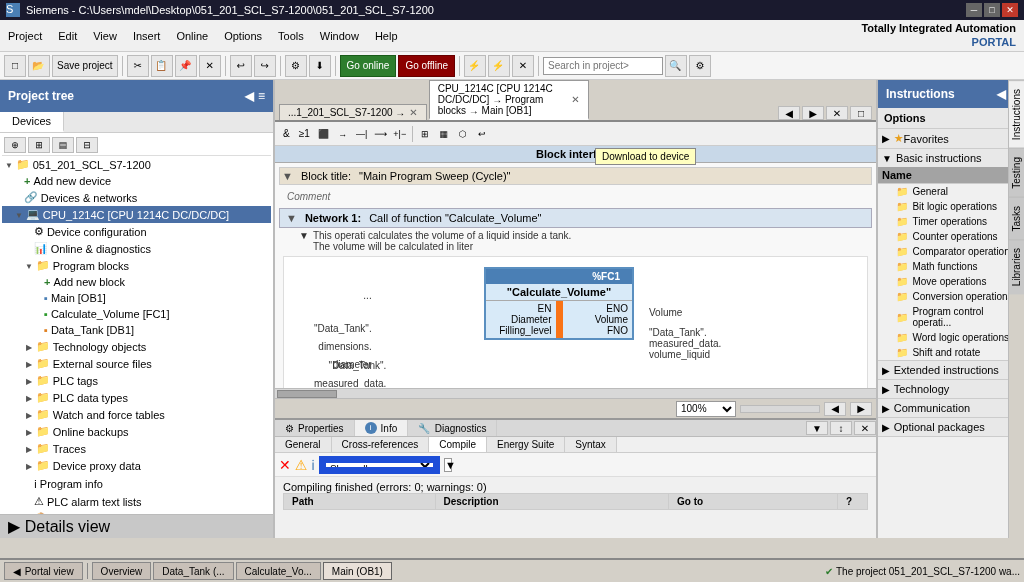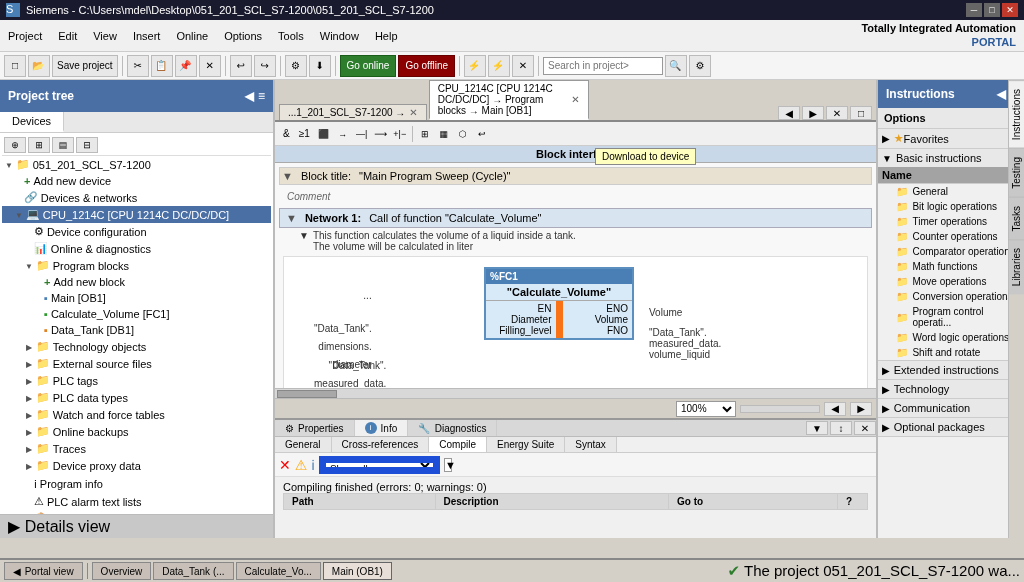--- a/index.html
+++ b/index.html
@@ -63,21 +63,21 @@
     .editor-area { flex: 1; background: #f8f8f8; overflow: hidden; position: relative; display: flex; flex-direction: column; }
     .editor-scroll { flex: 1; overflow: auto; padding: 4px; }
     
     
     .block-title-row { display: flex; align-items: center; gap: 8px; margin-bottom: 4px; padding: 2px; background: #e8e0d0; border: 1px solid #ccc; }
     .block-collapse { color: #555; cursor: pointer; }
     .comment-area { padding: 2px 8px; font-style: italic; color: #666; font-size: 10px; }
     
     .network-header { display: flex; align-items: center; gap: 8px; background: #d8e4f0; border: 1px solid #aab; padding: 3px 6px; margin: 4px 0 2px 0; }
     .fc-block { background: #d8eaf8; border: 2px solid #5a8fc0; width: 150px; margin: 0 auto; }
-    .fc-title-bar { background: #4a7fb5; color: white; text-align: left; padding: 2px 4px; font-size: 10px; font-weight: bold; }
+    .fc-title-bar { background: #4a7fb5; color: white; text-align: right; padding: 2px 12px; font-size: 10px; font-weight: bold; }
     .fc-name { text-align: center; padding: 2px; font-size: 11px; font-weight: bold; }
     
     
     .status-bar { background: #d4d0c8; height: 20px; display: flex; align-items: center; border-top: 1px solid #bbb; font-size: 10px; padding: 0 4px; gap: 4px; }
     .zoom-select { width: 60px; height: 16px; font-size: 10px; background: white; border: 1px solid #999; }
     
     
     .bottom-panel { height: 120px; background: #f0f0f0; border-top: 2px solid #999; display: flex; flex-direction: column; }
     .bottom-tabs { display: flex; background: #d8d8d8; border-bottom: 1px solid #bbb; }
     .bottom-tab { padding: 2px 10px; font-size: 10px; cursor: pointer; border-right: 1px solid #ccc; display: flex; align-items: center; gap: 4px; }
@@ -104,21 +104,21 @@
     
     .vertical-tabs { position: absolute; right: 0; top: 0; bottom: 0; width: 16px; background: #d4d0c8; border-left: 1px solid #bbb; display: flex; flex-direction: column; justify-content: flex-start; }
     .v-tab { writing-mode: vertical-rl; text-orientation: mixed; transform: rotate(180deg); padding: 8px 2px; font-size: 10px; cursor: pointer; background: #c8c8c8; border-bottom: 1px solid #bbb; }
     .v-tab.active { background: #f0f0f0; }
     
     
     .taskbar { position: fixed; bottom: 0; left: 0; right: 0; height: 24px; background: #d4d0c8; border-top: 2px solid #888; display: flex; align-items: center; gap: 2px; padding: 0 4px; }
     .taskbar-btn { height: 18px; padding: 0 8px; background: #c8c0b8; border: 1px solid #888; font-size: 10px; cursor: pointer; display: flex; align-items: center; gap: 4px; }
     .taskbar-btn.active { background: #e8e0d8; border-color: #666; }
     .taskbar-sep { width: 1px; height: 16px; background: #888; margin: 0 2px; }
-    .taskbar-right { margin-left: auto; font-size: 15px; }
+    .taskbar-right { margin-left: auto; font-size: 10px; }
     .icon-expand::before { content: "▶"; font-size: 8px; }
     .icon-collapse::before { content: "▼"; font-size: 8px; }
     
     select { font-size: 10px; }
     
     .name-header { font-size: 11px; font-weight: bold; padding: 2px 4px; border-bottom: 1px solid #ccc; background: #a3a3a3; }
   </style>
 </head>
 <body>
 
@@ -402,21 +402,21 @@
 
           <div class="network-header">
             <span class="block-collapse">▼</span>
             <span style="font-weight:bold;font-size:11px;">Network 1:</span>
             <span style="font-size:11px;">Call of function "Calculate_Volume"</span>
           </div>
 
           <div style="margin: 2px 20px; font-size: 10px; color: #333; display:flex; align-items:flex-start; gap:4px;">
             <span style="color:#333;">▼</span>
             <div>
-              <div>This function calculates the volume of a liquid inside a tank.</div>
+              <div>This operati calculates the volume of a liquid inside a tank.</div>
               <div>The volume will be calculated in liter</div>
             </div>
           </div>
 
           <div style="position:relative; padding: 8px 20px; min-height: 180px; background: white; margin: 4px; border: 1px solid #ddd;">
 
             <div style="position:absolute; left:30px; top:30px; font-size:10px; color:#333; text-align:right; line-height:1.8;">
               <div>...</div>
               <div style="margin-top:15px;">"Data_Tank".<br>dimensions.<br>diameter</div>
             </div>

